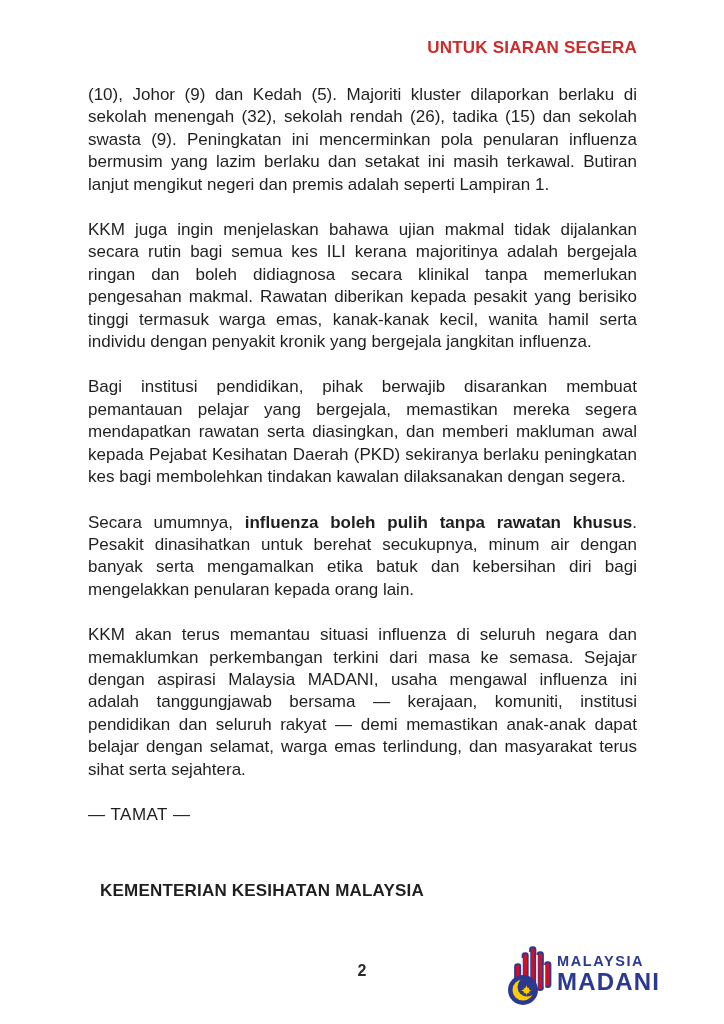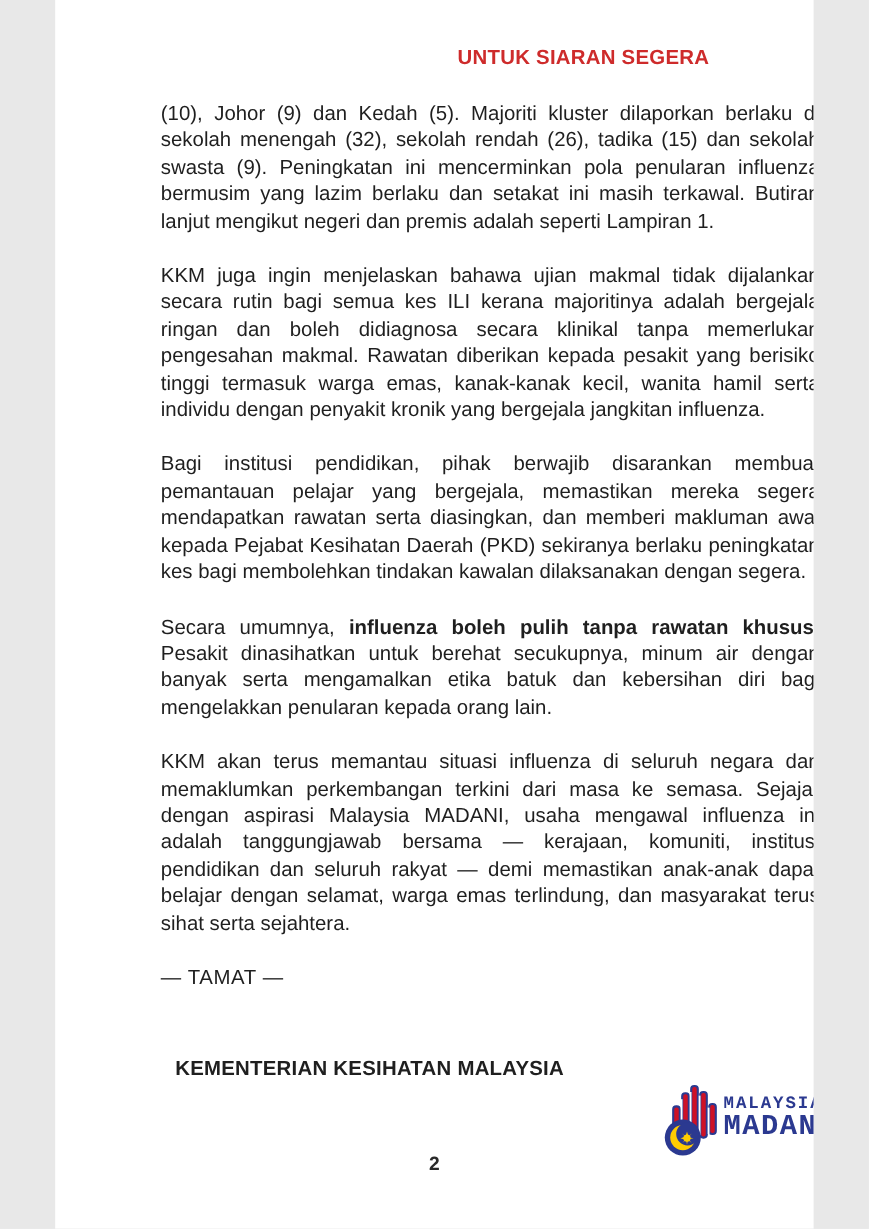--- a/index.html
+++ b/index.html
@@ -2,21 +2,21 @@
 <html><head>
 <meta charset="utf-8">
 <style>
   html, body {
     margin: 0;
     padding: 0;
     background: #e8e8e8;
   }
   .page {
     position: relative;
-    width: 632px;
+    width: 724px;
     height: 1024px;
     margin: 0 auto;
     background: #ffffff;
     font-family: "Liberation Sans", "DejaVu Sans", sans-serif;
     color: #1f1f1f;
     overflow: hidden;
   }
   .release-tag {
     position: absolute;
     top: 38px;
@@ -52,24 +52,23 @@
     left: 88px;
     top: 869px;
     font-size: 17px;
     font-weight: bold;
   }
   .issued-label { margin: 0 0 11px 0; }
   .issuer-name { margin: 12px; letter-spacing: 0.2px; }
   .logo {
     position: absolute;
     left: 506px;
-    top: 901px;
+    top: 943px;
     display: flex;
     align-items: center;
-    font-family: Liberation Mono, monospace;
   }
   .logo-icon {
     width: 50px;
     height: 64px;
     flex: 0 0 auto;
   }
   .logo-text {
     display: flex;
     flex-direction: column;
     justify-content: center;

